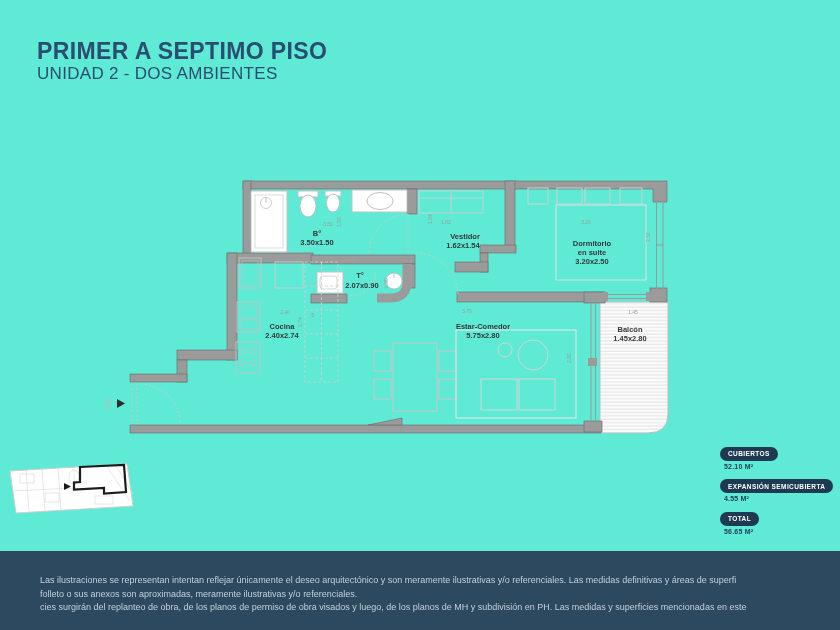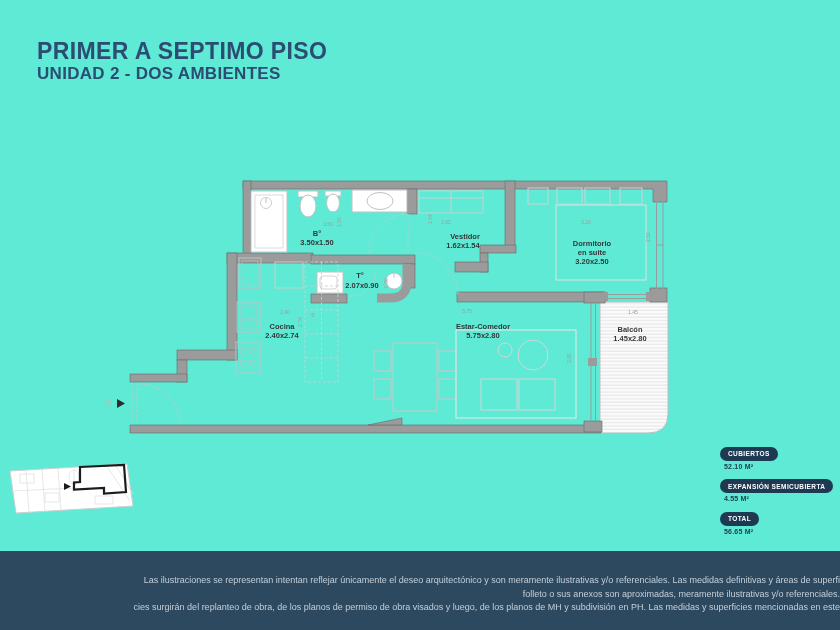--- a/index.html
+++ b/index.html
@@ -8,41 +8,41 @@
     position:relative; width:840px; height:630px; overflow:hidden;
     background:#5eead4; font-family:"Liberation Sans", sans-serif;
   }
   
   #title {
     position:absolute; left:37px; top:38px;
     font-size:23px; font-weight:800; letter-spacing:.4px; color:#2b4d72;
   }
   #subtitle {
     position:absolute; left:37px; top:64px;
-    font-size:17px; font-weight:700; letter-spacing:.3px; color:#2b4d72;text-align:right;
+    font-size:17px; font-weight:400; letter-spacing:.3px; color:#2b4d72;text-align:right;
   }
   
   #plan-svg { position:absolute; left:0; top:0; width:840px; height:630px; }
   
   #areas { position:absolute; left:720px; top:442px; width:110px; }
   .area-item { margin-bottom:5px; }
   .pill {
     display:inline-block; background:#1d3a52; color:#ffffff;
     font-size:6.5px; font-weight:700; letter-spacing:.4px;
     padding:3.5px 8px; border-radius:8px; white-space:nowrap;
   }
   .area-value {
     font-size:7px; font-weight:700; color:#1d3a52; margin:2px 0 3px 4px;
     letter-spacing:.2px;
   }
   
   #footer {
     position:absolute; left:0; top:551px; width:840px; height:79px;
-    background:#2c4960; color:#c5cfd8; text-align:right;
-    font-size:9px; line-height:13.5px; padding-top:23px;
+    background:#2c4960; color:#c5cfd8; text-align:left;
+    font-size:9px; line-height:13.5px; padding-top:23px;padding-left:40px;
   }
 </style>
 </head>
 <body>
 
 <div id="stage">
 
   <div id="title">PRIMER A SEPTIMO PISO</div>
   <div id="subtitle">UNIDAD 2 - DOS AMBIENTES</div>
 

